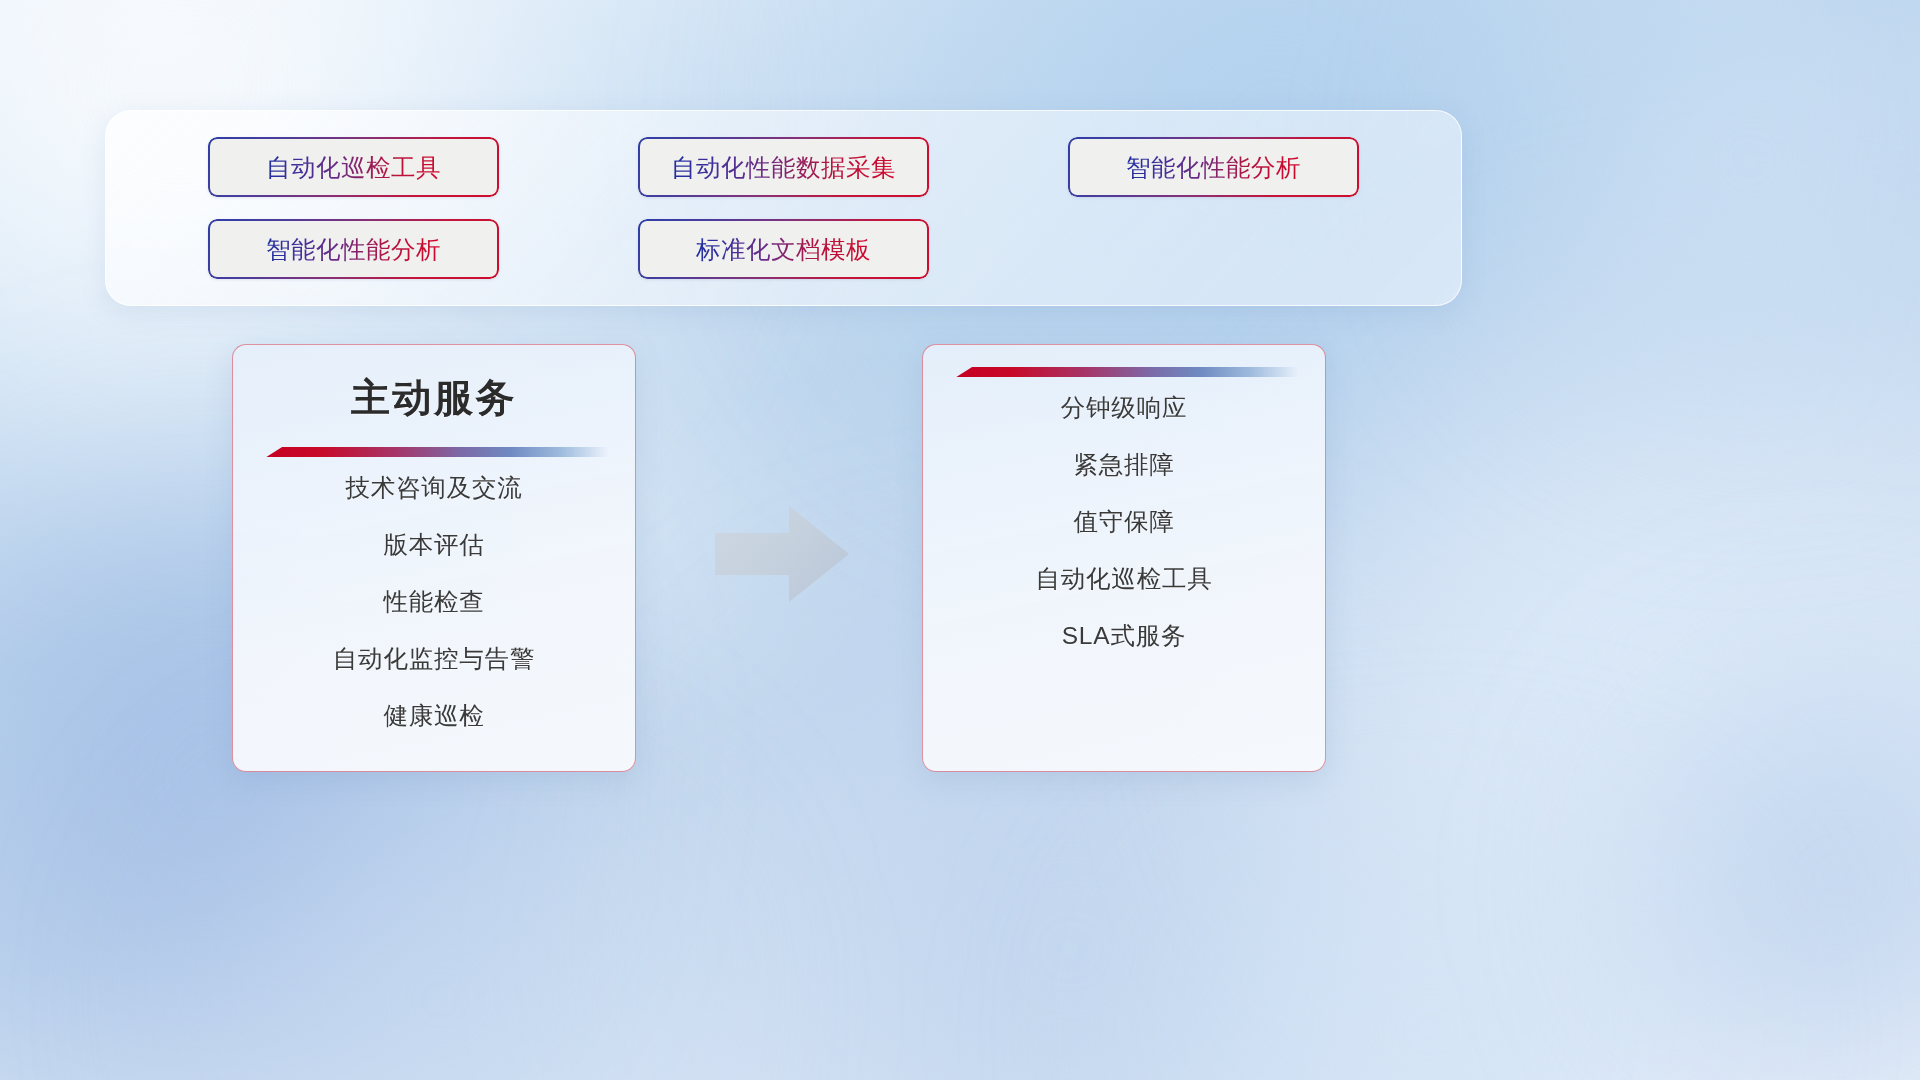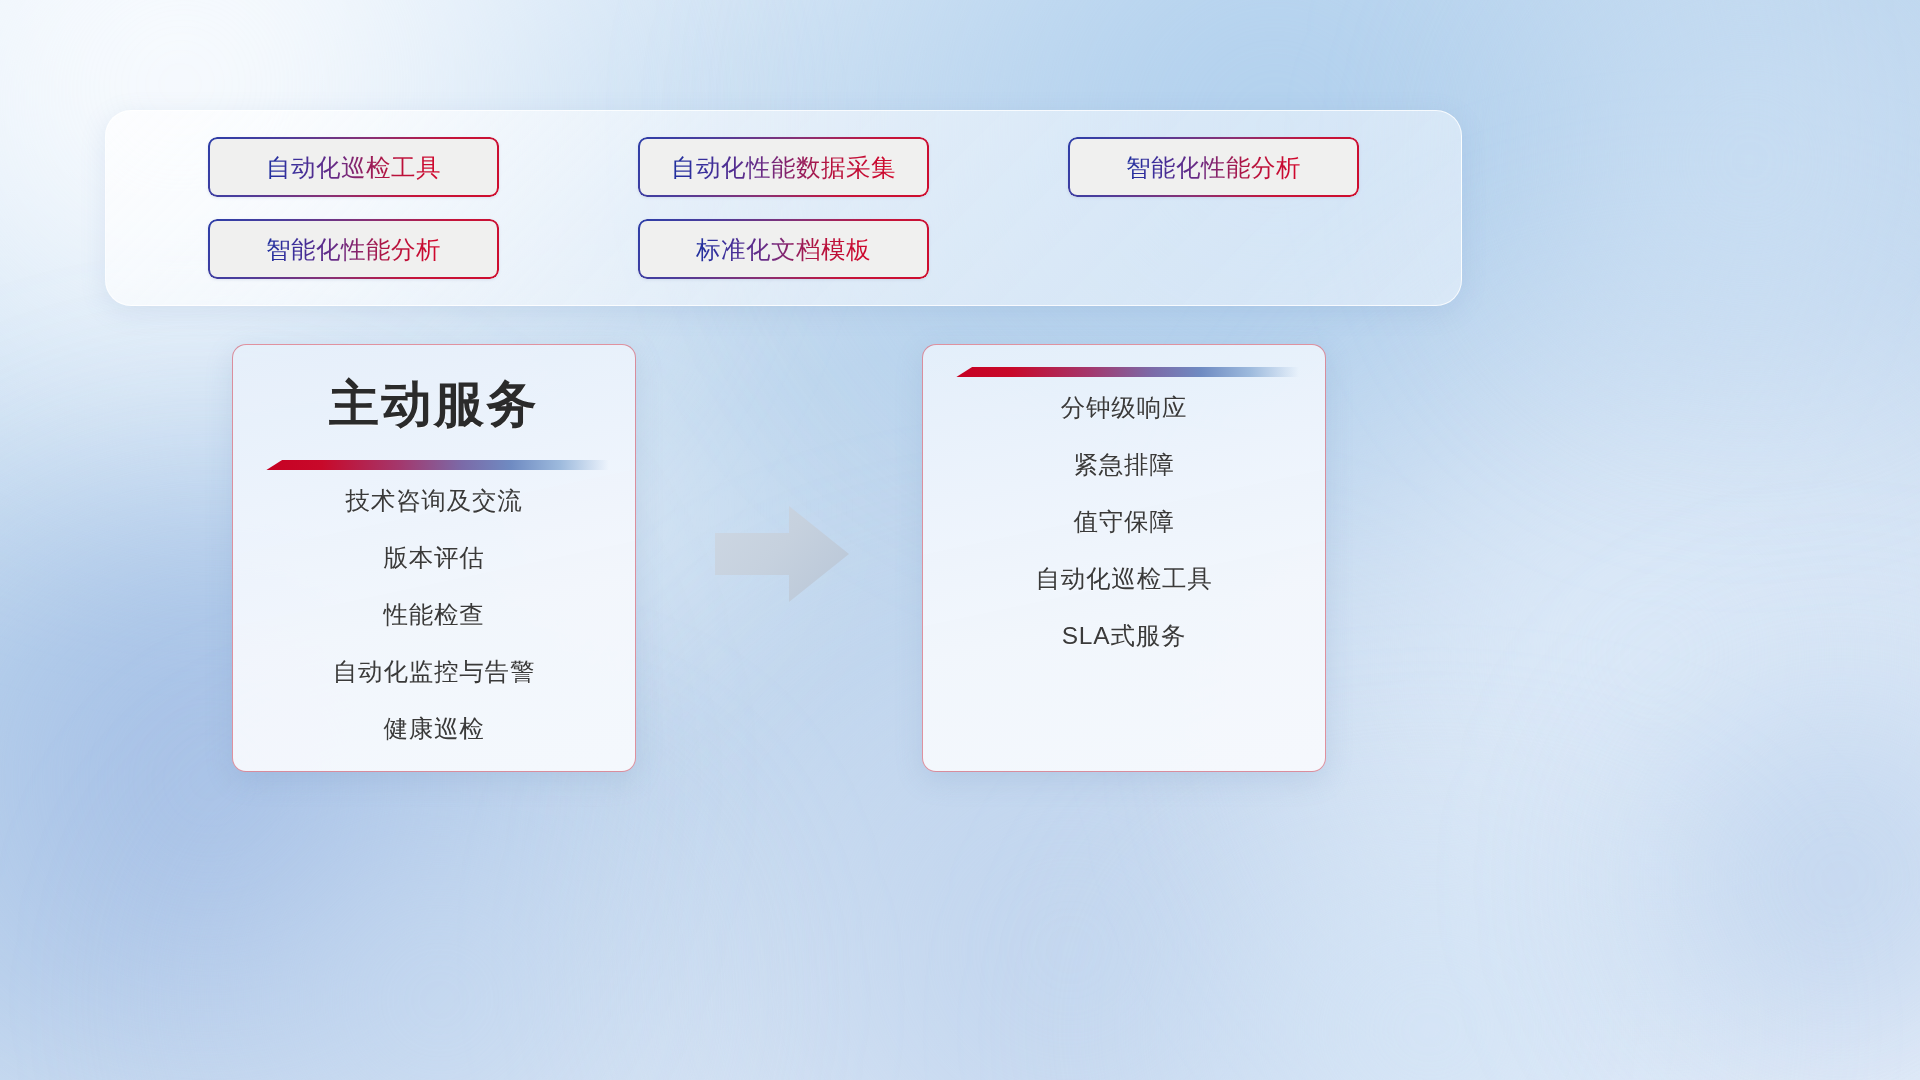--- a/index.html
+++ b/index.html
@@ -145,21 +145,21 @@
     border: 1px solid rgba(205,60,80,.55);
     box-shadow: 0 8px 28px rgba(105,140,185,.18);
     overflow: hidden;
   }
   #card-active  { left: 232px; }
   #card-passive { left: 922px; }
 
   .card-title {
     margin-top: 26px;
     text-align: center;
-    font-size: 50px;
+    font-size: 39px;
     font-weight: bold;
     color: #2b2b2b;
     letter-spacing: 2.5px;
     text-shadow: 0 1px 1px rgba(255,255,255,.7);
   }
 
   .card-divider {
     position: relative;
     margin: 22px auto 0 auto;
     width: 350px;

